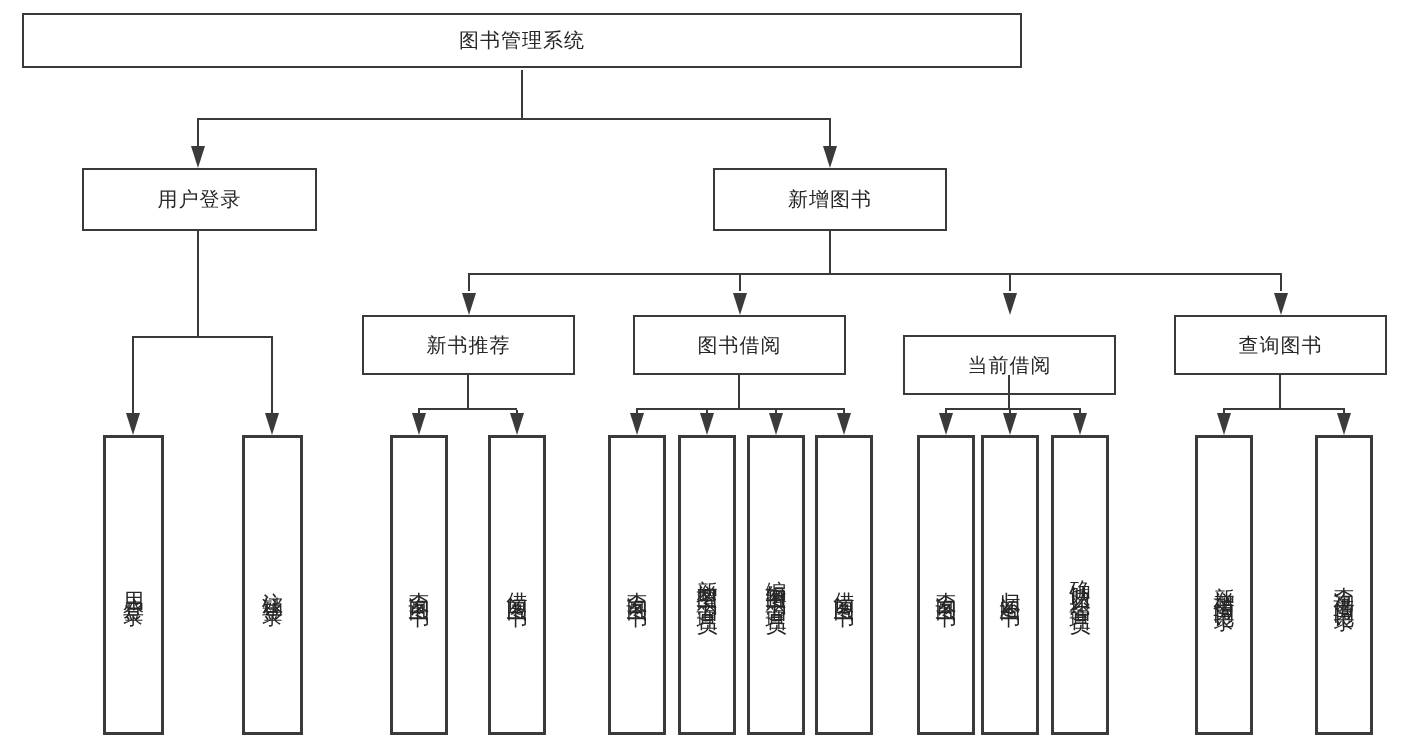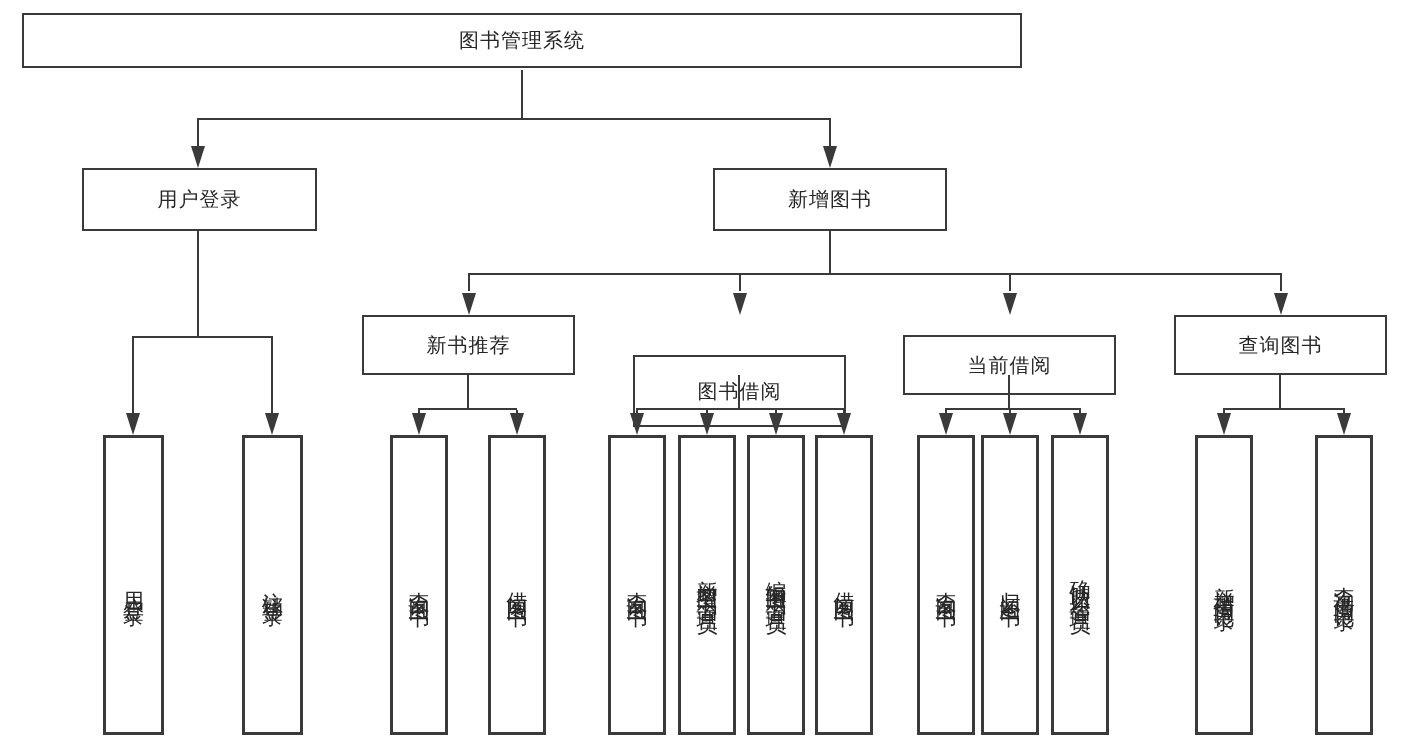--- a/index.html
+++ b/index.html
@@ -74,21 +74,21 @@
   <div class="vl" style="left:739px;top:275px;height:16px;"></div>
   <div class="arrow" style="left:733px;top:293px;"></div>
   <div class="vl" style="left:1009px;top:275px;height:16px;"></div>
   <div class="arrow" style="left:1003px;top:293px;"></div>
   <div class="vl" style="left:1280px;top:275px;height:16px;"></div>
   <div class="arrow" style="left:1274px;top:293px;"></div>
 
   <div class="bbox" style="left:362px;top:315px;width:213px;height:60px;">
     <span>新书推荐</span>
   </div>
-  <div class="bbox" style="left:633px;top:315px;width:213px;height:72px;margin-top:40px;">
+  <div class="bbox" style="left:633px;top:315px;width:213px;height:60px;">
     <span>图书借阅</span>
   </div>
   <div class="bbox" style="left:903px;top:315px;width:213px;height:60px;margin-top:20px;">
     <span>当前借阅</span>
   </div>
   <div class="bbox" style="left:1174px;top:315px;width:213px;height:60px;">
     <span>查询图书</span>
   </div>
 
   <div class="vl" style="left:467px;top:375px;height:33px;"></div>

